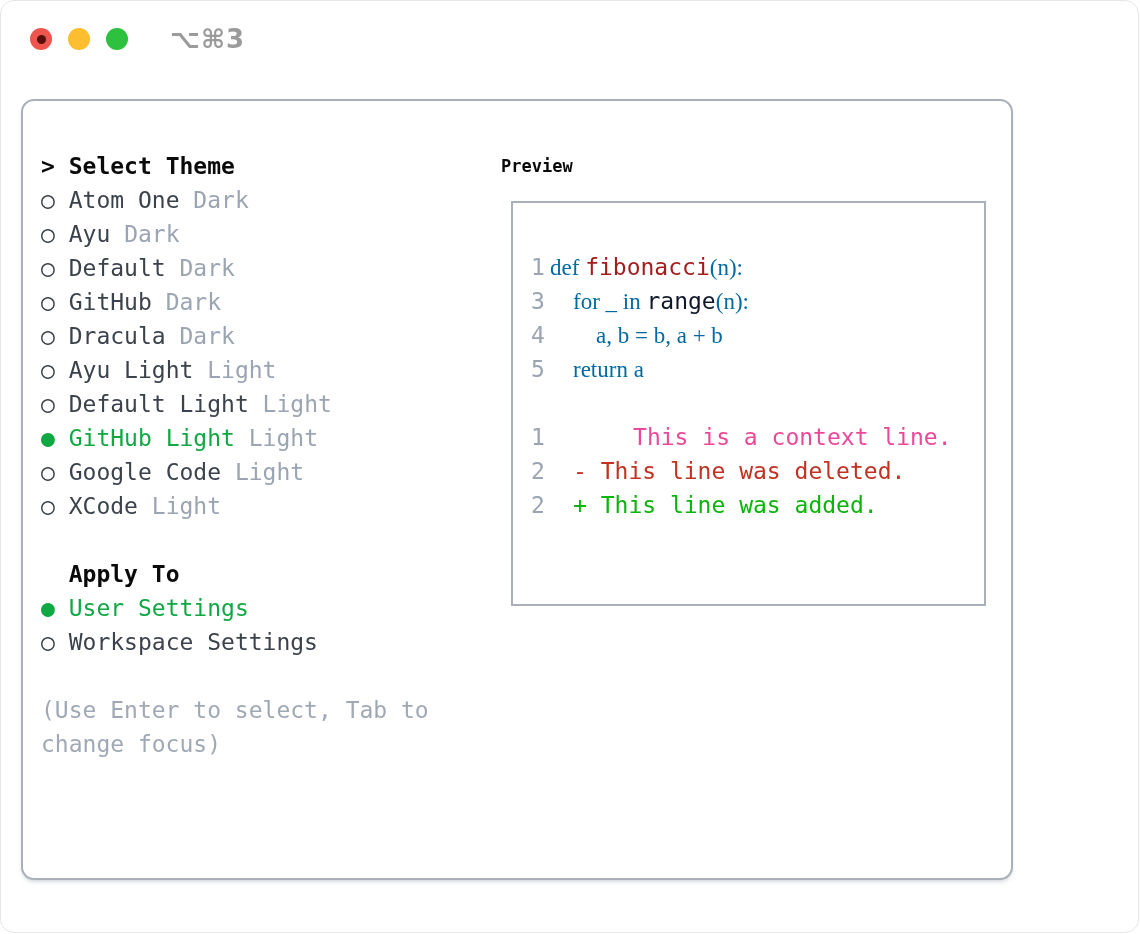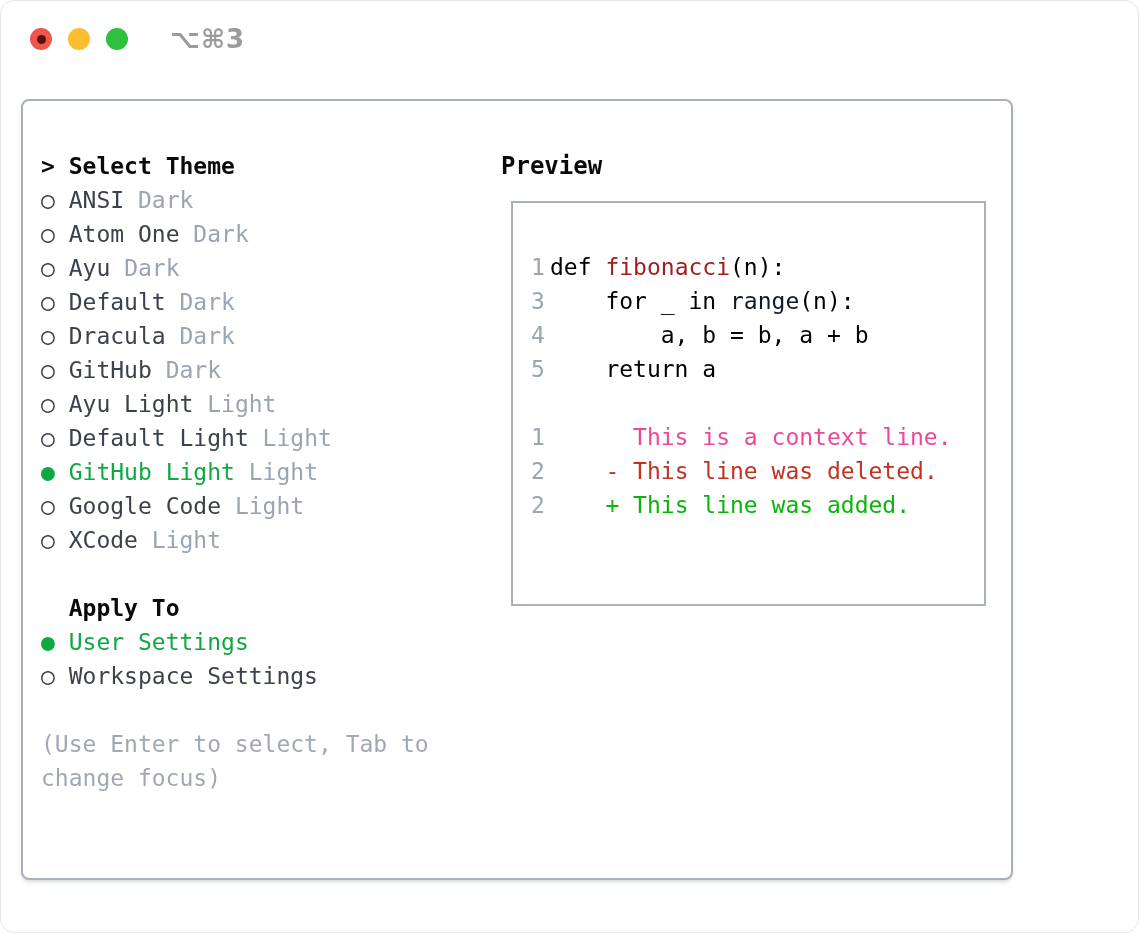--- a/index.html
+++ b/index.html
@@ -13,37 +13,37 @@
   .tl{width:22px;height:22px;border-radius:50%;margin-right:16px;display:inline-flex;
       align-items:center;justify-content:center;flex:0 0 auto;}
   .tl.red{background:#f0554d;}
   .tl.yellow{background:#fcbd2f;}
   .tl.green{background:#2ec13f;}
   .tl-dot{width:9px;height:9px;border-radius:50%;background:#56100a;}
   .window-title{margin-left:26px;font-family:"DejaVu Sans",sans-serif;font-size:26px;
                 font-weight:bold;color:#9b9b9b;letter-spacing:1px;}
   
   .panel{position:absolute;left:20px;top:98px;width:992px;height:781px;box-sizing:border-box;
-         border:2px solid #a9b0ba;border-radius:8px;background:#ffffff;
+         border:2px solid #a9b0ba;border-radius:13px;background:#ffffff;
          box-shadow:0 3px 5px -2px rgba(150,158,168,.55);}
   .row{height:34px;line-height:34px;font-size:23px;white-space:pre;color:#3c424c;}
   .left-col{position:absolute;left:18px;top:48px;}
   .hdr,.caret{font-weight:bold;color:#0a0a0a;}
   .vr{color:#9aa4b2;}
   .marker{color:#3c424c;}
   .sel{color:#0fa843;}
   .muted{color:#9fa8b4;}
   
   .preview-header{position:absolute;left:478px;top:48px;height:34px;line-height:34px;
-                  font-size:24px;font-weight:bold;color:#0a0a0a;white-space:pre;}
+                  font-size:17px;font-weight:bold;color:#0a0a0a;white-space:pre;}
   .preview-box{position:absolute;left:488px;top:100px;width:475px;height:405px;
                box-sizing:border-box;border:2px solid #a9b0ba;background:#ffffff;
                padding:47px 0 0 18px;overflow:hidden;}
   .ln{display:inline-block;width:19px;color:#9aa4b2;}
-  .code{color:#000000;}
+  .code{color:#0369a1;font-family:Liberation Serif, serif;}
   .title{color:#a31d1d;}
   .num{color:#0e8080;}
   .builtin{color:#0f172a;}
   .ctx{color:#ec4899;}
   .del{color:#c23121;}
   .add{color:#0ab40a;}
 </style>
 </head>
 <body>
 
@@ -53,26 +53,25 @@
         <span class="tl-dot"></span>
       </span>
     <span class="tl yellow"></span>
     <span class="tl green"></span>
     <span class="window-title">⌥⌘3</span>
   </div>
 
   <div class="panel">
     <div class="left-col" id="left-col">
         <div class="row"><span class="caret">&gt; </span><span class="hdr">Select Theme</span></div>
-        <div class="row"><span class="marker">○</span><span> </span><span>ANSI</span><span> </span><span class="vr">Dark</span></div>
         <div class="row"><span class="marker">○</span><span> </span><span>Atom One</span><span> </span><span class="vr">Dark</span></div>
         <div class="row"><span class="marker">○</span><span> </span><span>Ayu</span><span> </span><span class="vr">Dark</span></div>
         <div class="row"><span class="marker">○</span><span> </span><span>Default</span><span> </span><span class="vr">Dark</span></div>
+        <div class="row"><span class="marker">○</span><span> </span><span>GitHub</span><span> </span><span class="vr">Dark</span></div>
         <div class="row"><span class="marker">○</span><span> </span><span>Dracula</span><span> </span><span class="vr">Dark</span></div>
-        <div class="row"><span class="marker">○</span><span> </span><span>GitHub</span><span> </span><span class="vr">Dark</span></div>
         <div class="row"><span class="marker">○</span><span> </span><span>Ayu Light</span><span> </span><span class="vr">Light</span></div>
         <div class="row"><span class="marker">○</span><span> </span><span>Default Light</span><span> </span><span class="vr">Light</span></div>
         <div class="row"><span class="marker sel">●</span><span> </span><span class="sel">GitHub Light</span><span> </span><span class="vr">Light</span></div>
         <div class="row"><span class="marker">○</span><span> </span><span>Google Code</span><span> </span><span class="vr">Light</span></div>
         <div class="row"><span class="marker">○</span><span> </span><span>XCode</span><span> </span><span class="vr">Light</span></div>
         <div class="row"></div>
         <div class="row"><span>  </span><span class="hdr">Apply To</span></div>
         <div class="row"><span class="marker sel">●</span><span> </span><span class="sel">User Settings</span></div>
         <div class="row"><span class="marker">○</span><span> </span><span>Workspace Settings</span></div>
         <div class="row"></div>

